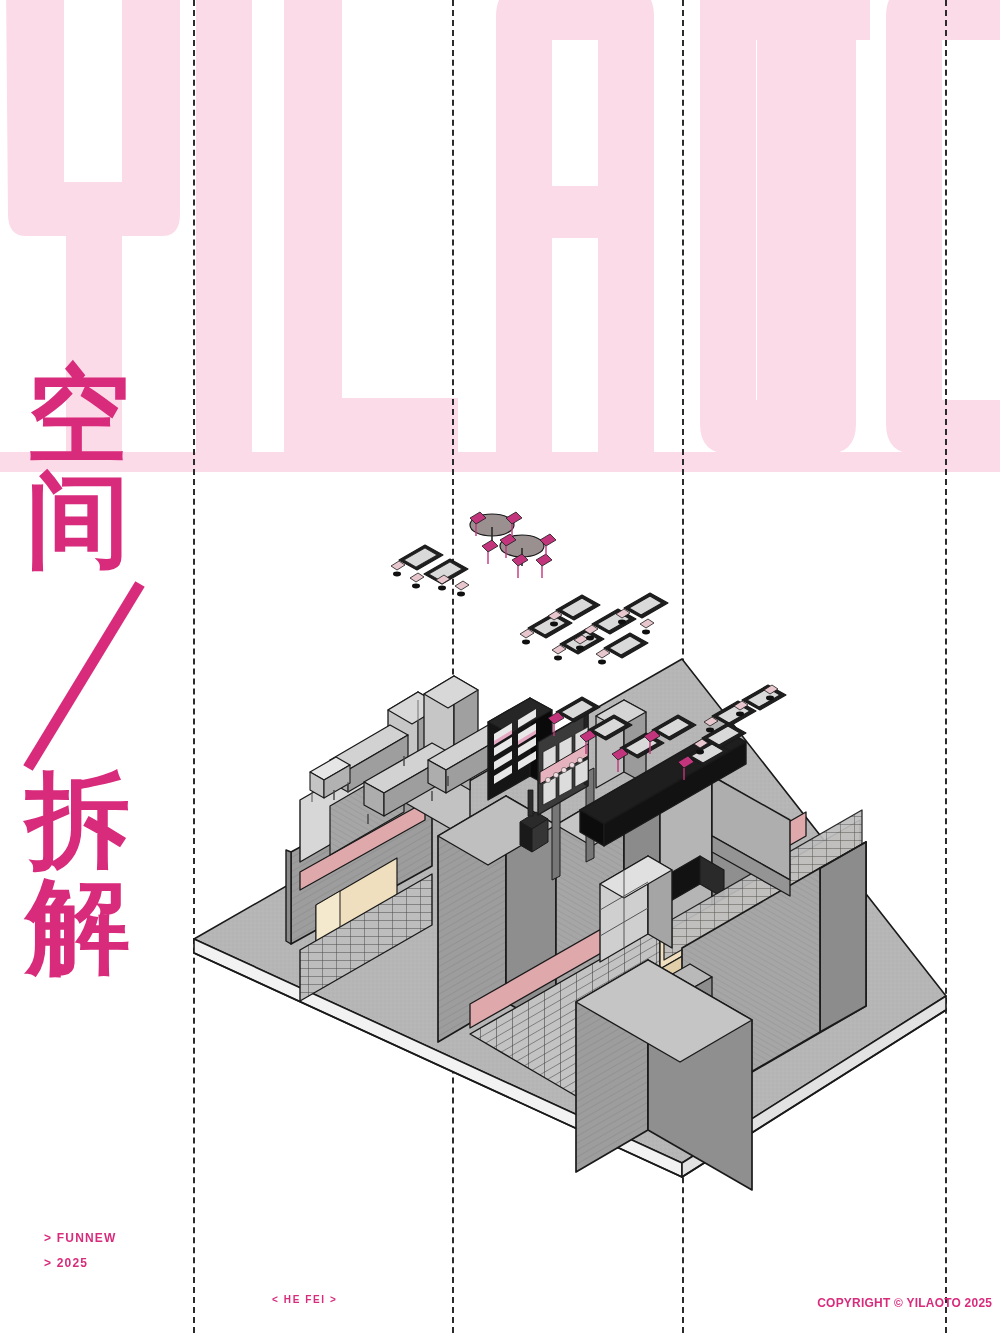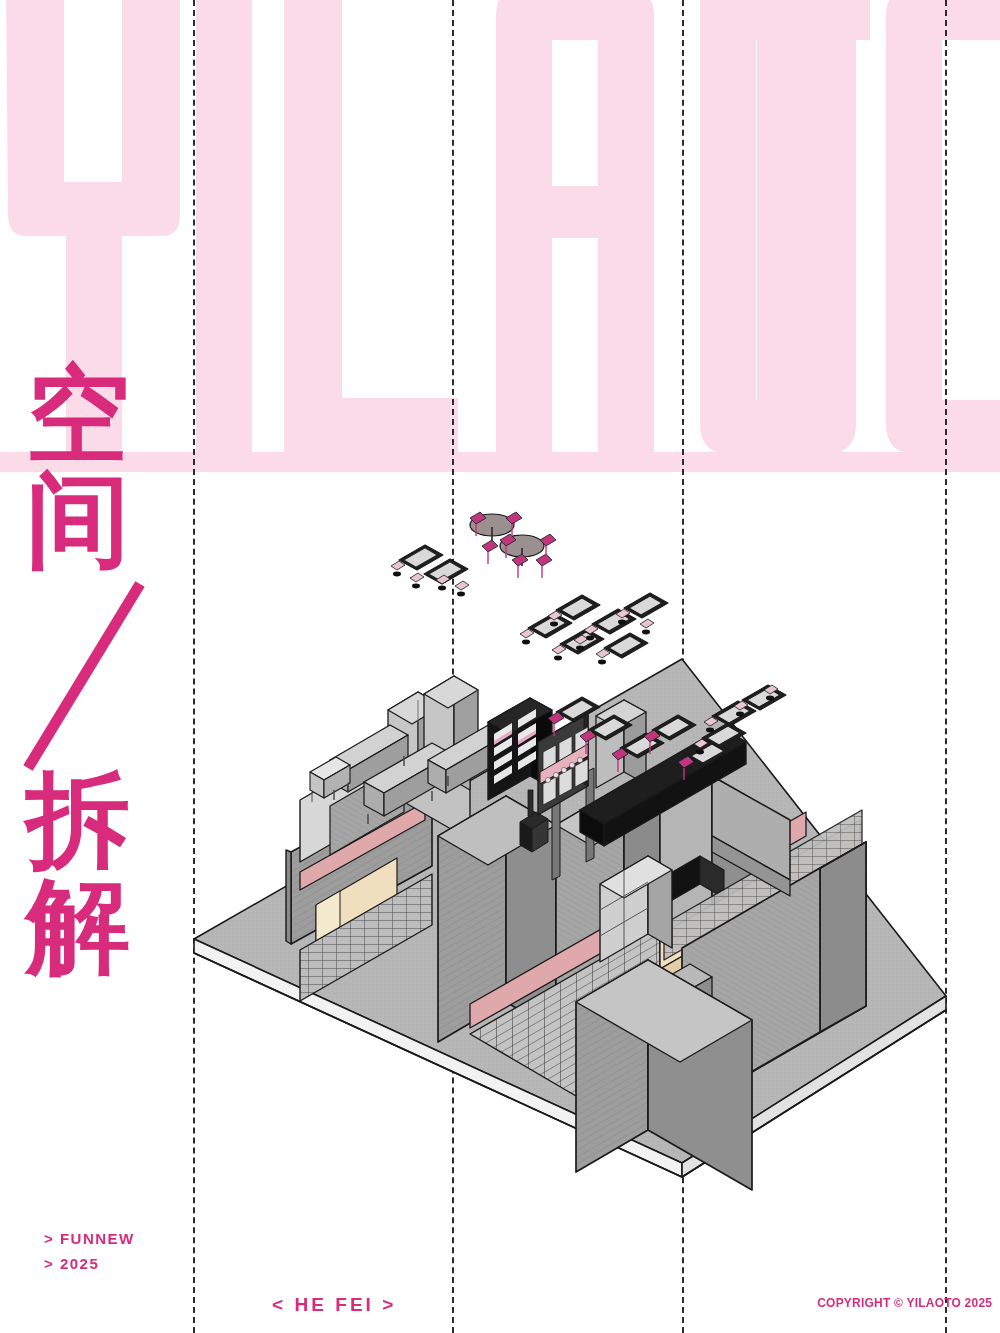--- a/index.html
+++ b/index.html
@@ -59,23 +59,23 @@
   }
 
   
   .foot{
     position:absolute;
     color:#d92b7c;
     font-weight:700;
     letter-spacing:.06em;
     white-space:nowrap;
   }
-  #foot-left{left:44px;top:1226px;font-size:15px;line-height:25px;}
+  #foot-left{left:44px;top:1226px;font-size:12px;line-height:25px;}
   #foot-left div{letter-spacing:.10em;}
-  #foot-city{left:272px;top:1294px;font-size:19px;letter-spacing:.16em;}
+  #foot-city{left:272px;top:1294px;font-size:10px;letter-spacing:.16em;}
   #foot-copy{right:8px;top:1295px;font-size:13px;letter-spacing:.02em;
              transform:scaleX(.92);transform-origin:right center;}
 
   
   #artwork svg{display:block;}
 </style>
 </head>
 <body>
 
 <div id="poster">

